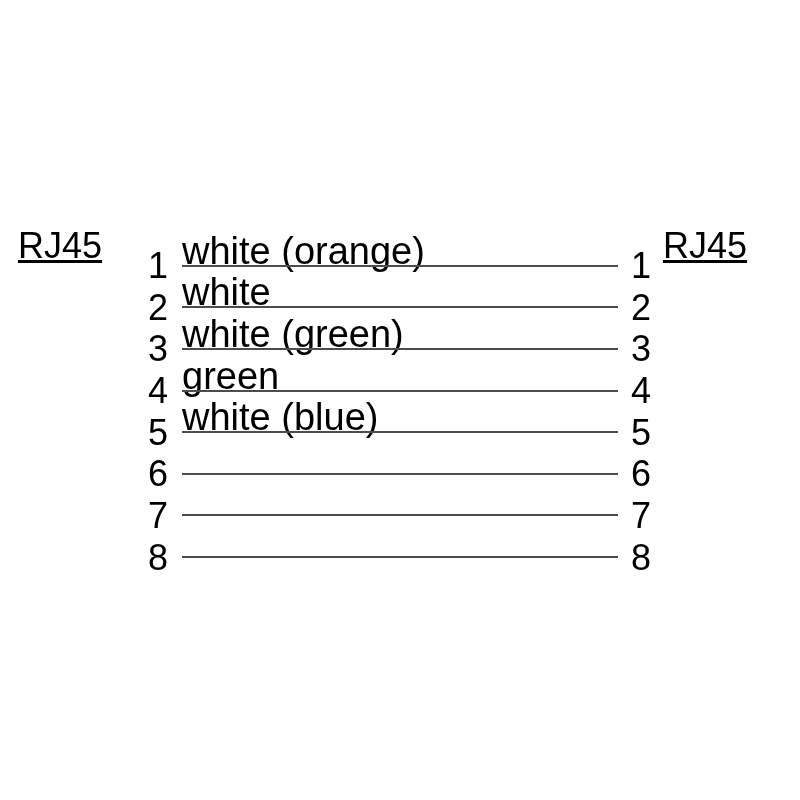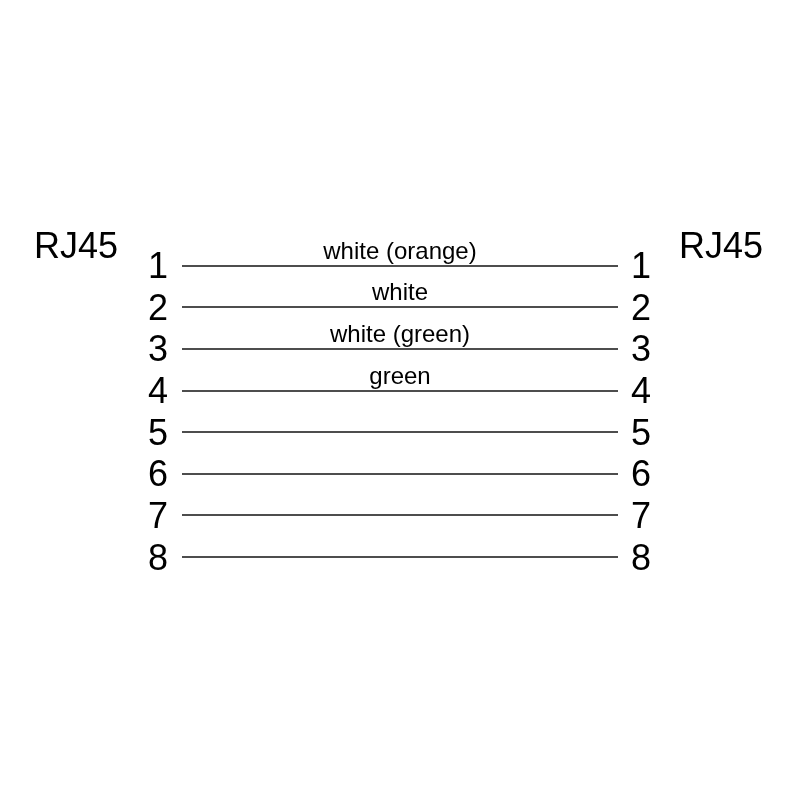--- a/index.html
+++ b/index.html
@@ -15,22 +15,23 @@
     overflow: hidden;
     font-family: "Liberation Sans", "DejaVu Sans", sans-serif;
     color: var(--text-color, #000000);
   }
   .connector-label {
     position: absolute;
     top: 228px;
     width: 100px;
     font-size: 36px;
     line-height: 36px;
-    text-align: right;
+    text-align: left;
     white-space: nowrap;
+    text-decoration: underline;
   }
   #connector-left  { left: 18px; }
   #connector-right { left: 663px; }
 
   #rows {
     position: absolute;
     left: 182px;
     top: 225px;
     width: 436px;
   }
@@ -44,23 +45,22 @@
     right: 0;
     bottom: 0;
     height: 2px;
     background: var(--line-color, #4d4d4d);
   }
   .wire-label {
     position: absolute;
     left: 0;
     right: 0;
     bottom: -2px;
-    font-size: 24px;
+    font-size: 38px;
     line-height: 36px;
-    text-align: center;
     white-space: nowrap;
   }
   .num {
     position: absolute;
     bottom: -17.5px;
     width: 44px;
     font-size: 36px;
     line-height: 36px;
     white-space: nowrap;
   }
@@ -109,20 +109,21 @@
 
     <div class="row">
       <span class="num left">4</span>
       <span class="wire-label">green</span>
       <span class="wire-line"></span>
       <span class="num right">4</span>
     </div>
 
     <div class="row">
       <span class="num left">5</span>
+      <span class="wire-label">white (blue)</span>
       <span class="wire-line"></span>
       <span class="num right">5</span>
     </div>
 
     <div class="row">
       <span class="num left">6</span>
       <span class="wire-line"></span>
       <span class="num right">6</span>
     </div>
 

